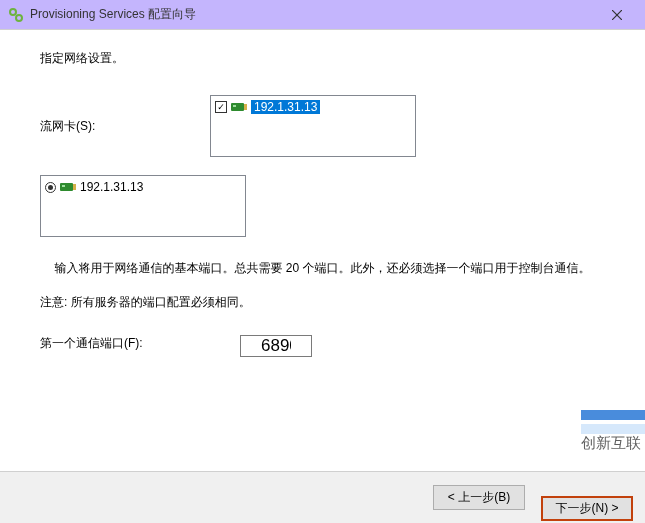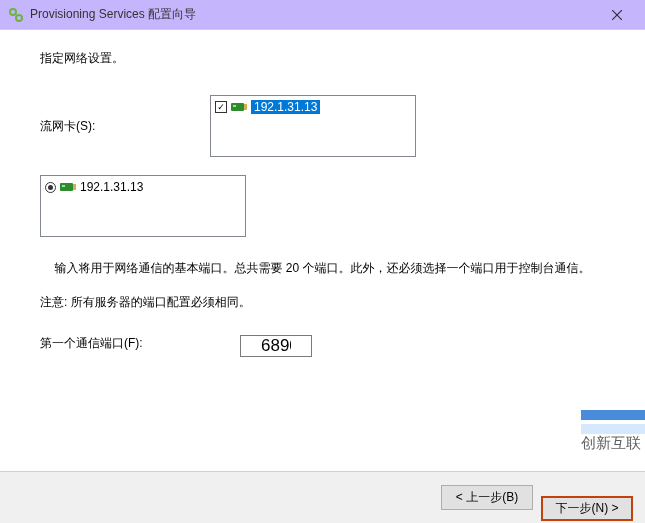--- a/index.html
+++ b/index.html
@@ -124,21 +124,21 @@
     .footer {
       position: absolute;
       bottom: 0; left: 0; right: 0;
       height: 52px;
       border-top: 1px solid #d0d0d0;
       background: #f0f0f0;
       display: flex;
       align-items: center;
       justify-content: flex-end;
       padding-right: 12px;
-      gap: 8px;
+      gap: 16px;
     }
     .wiz-btn {
       min-width: 92px;
       height: 25px;
       border: 1px solid #adadad;
       background: #e1e1e1;
       font-size: 12px;
       font-family: inherit;
       padding: 0 10px;
       display: inline-flex; align-items: center; justify-content: center;

